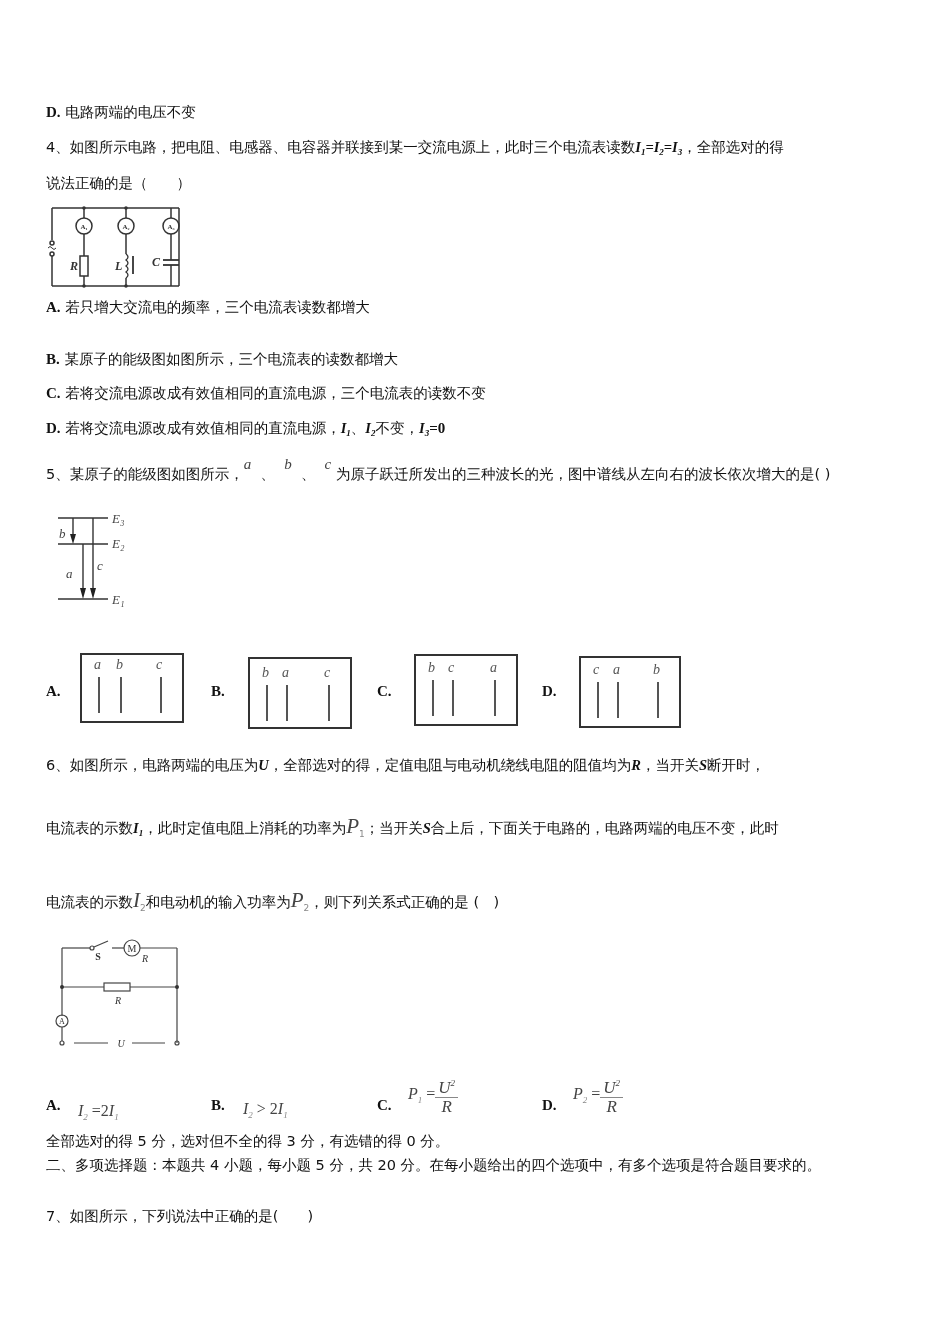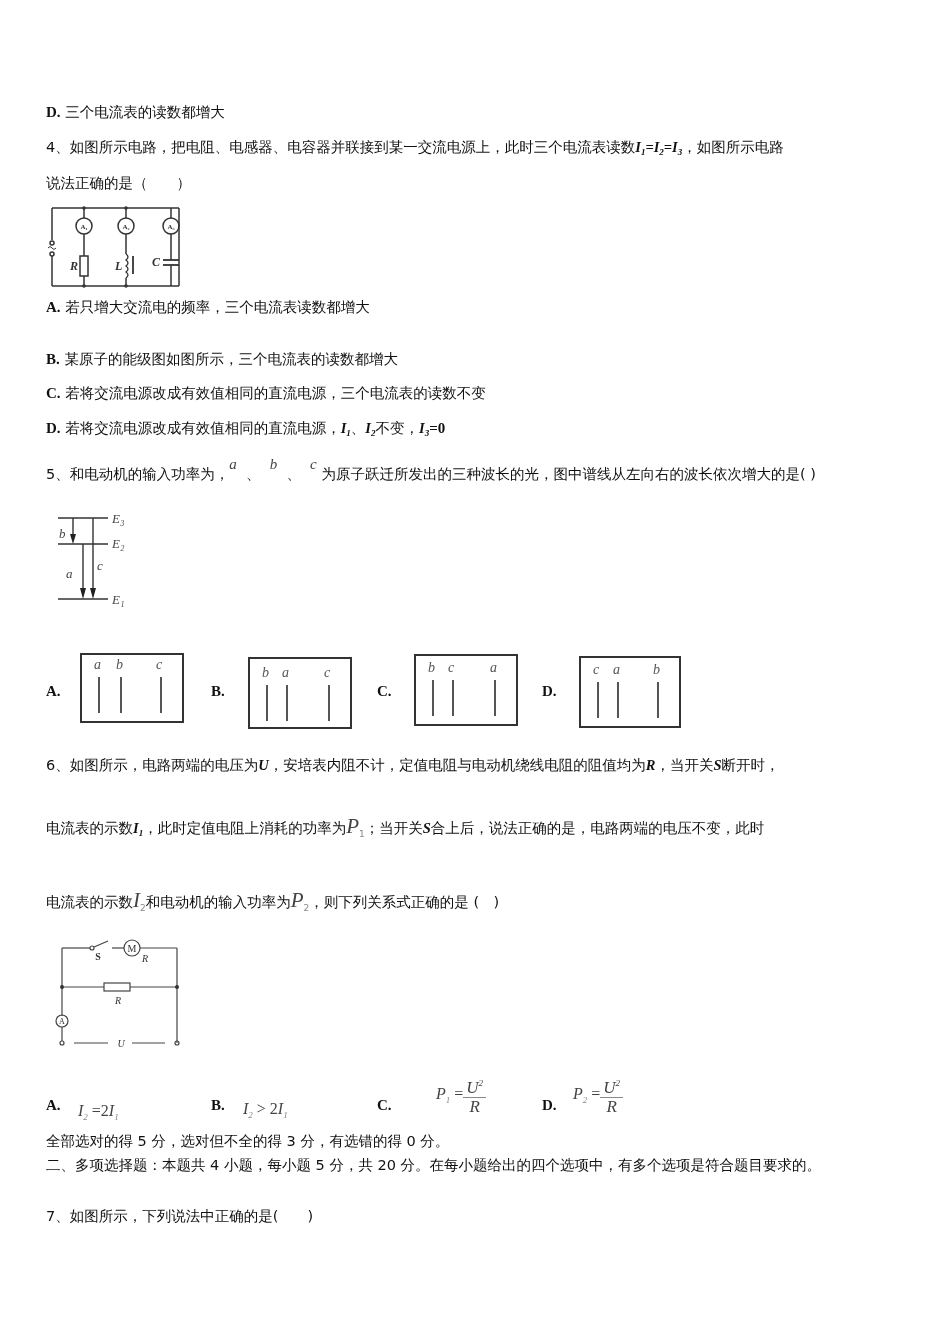--- a/index.html
+++ b/index.html
@@ -24,25 +24,25 @@
   .frac .num { border-bottom: 1px solid #888; padding: 0 3px; }
   .frac sup { font-size: 9px; }
   .formula { position: absolute; font-style: italic; font-family: "Liberation Serif", "DejaVu Serif", serif; color: #444; font-size: 16px; white-space: nowrap; }
   .formula .eq { font-style: normal; }
 </style>
 </head>
 <body>
 
 <div class="line" style="top:102px;">
   <span class="b">D.</span>
-  <span>三个电流表的读数都增大</span>
+  <span>电路两端的电压不变</span>
 </div>
 
 <div class="line" style="top:137px;">
-  <span>4、</span><span>如图所示电路，把电阻、电感器、电容器并联接到某一交流电源上，此时三个电流表读数</span><span class="it"><span>I</span><span class="sub">1</span><span>=</span><span>I</span><span class="sub">2</span><span>=</span><span>I</span><span class="sub">3</span></span><span>，如图所示电路</span>
+  <span>4、</span><span>如图所示电路，把电阻、电感器、电容器并联接到某一交流电源上，此时三个电流表读数</span><span class="it"><span>I</span><span class="sub">1</span><span>=</span><span>I</span><span class="sub">2</span><span>=</span><span>I</span><span class="sub">3</span></span><span>，全部选对的得</span>
 </div>
 <div class="line" style="top:174px;font-family:Liberation Mono, monospace;">说法正确的是（　　）</div>
 
 <svg class="fig" style="left:44px; top:200px;" width="150" height="92" viewBox="0 0 150 92">
   <g stroke="#333" stroke-width="1.5" fill="none">
 
     <line x1="8" y1="8" x2="135" y2="8"></line>
 
     <line x1="8" y1="86" x2="135" y2="86"></line>
 
@@ -102,21 +102,21 @@
 <div class="line" style="top:383px;">
   <span class="b">C.</span>
   <span>若将交流电源改成有效值相同的直流电源，三个电流表的读数不变</span>
 </div>
 <div class="line" style="top:418px;">
   <span class="b">D.</span>
   <span>若将交流电源改成有效值相同的直流电源，</span><span class="it">I</span><span class="sub it">1</span><span>、</span><span class="it">I</span><span class="sub it">2</span><span>不变，</span><span class="it">I</span><span class="sub it">3</span><span class="b">=0</span>
 </div>
 
 <div class="line" style="top:464px;">
-  <span>5、</span><span>和电动机的输入功率为，</span><span class="ltr">a</span>&nbsp;&nbsp;<span>、</span>&nbsp;&nbsp;<span class="ltr">b</span>&nbsp;&nbsp;<span>、</span>&nbsp;&nbsp;<span class="ltr">c</span>&nbsp;<span>为原子跃迁所发出的三种波长的光，图中谱线从左向右的波长依次增大的是( )</span>
+  <span>5、</span><span>某原子的能级图如图所示，</span><span class="ltr">a</span>&nbsp;&nbsp;<span>、</span>&nbsp;&nbsp;<span class="ltr">b</span>&nbsp;&nbsp;<span>、</span>&nbsp;&nbsp;<span class="ltr">c</span>&nbsp;<span>为原子跃迁所发出的三种波长的光，图中谱线从左向右的波长依次增大的是( )</span>
 </div>
 
 <svg class="fig" style="left:50px; top:508px;" width="90" height="105" viewBox="0 0 90 105">
   <g stroke="#333" stroke-width="1.4" fill="none">
     <line x1="8" y1="10" x2="58" y2="10"></line>
     <line x1="8" y1="36" x2="58" y2="36"></line>
     <line x1="8" y1="91" x2="58" y2="91"></line>
     <line x1="23" y1="10" x2="23" y2="28"></line>
     <line x1="33" y1="36" x2="33" y2="82"></line>
     <line x1="43" y1="10" x2="43" y2="82"></line>
@@ -170,24 +170,24 @@
 <div class="spec-box" style="left:579px; top:656px; width:98px; height:68px;">
   <span class="spec-ltr" style="left:12px; top:4px;">c</span>
   <span class="spec-ltr" style="left:32px; top:4px;">a</span>
   <span class="spec-ltr" style="left:72px; top:4px;">b</span>
   <div class="spec-line" style="left:16px; top:24px; height:36px;"></div>
   <div class="spec-line" style="left:36px; top:24px; height:36px;"></div>
   <div class="spec-line" style="left:76px; top:24px; height:36px;"></div>
 </div>
 
 <div class="line" style="top:755px;">
-  <span>6、</span><span>如图所示，电路两端的电压为</span><span class="it">U</span><span>，安培表内阻不计，定值电阻与电动机绕线电阻的阻值均为</span><span class="it">R</span><span>，当开关</span><span class="it">S</span><span>断开时，</span>
+  <span>6、</span><span>如图所示，电路两端的电压为</span><span class="it">U</span><span>，全部选对的得，定值电阻与电动机绕线电阻的阻值均为</span><span class="it">R</span><span>，当开关</span><span class="it">S</span><span>断开时，</span>
 </div>
 <div class="line" style="top:816px;">
-  <span>电流表的示数</span><span class="it">I</span><span class="sub it">1</span><span>，此时定值电阻上消耗的功率为</span><span class="mathbig">P</span><span class="subg">1</span><span>；当开关</span><span class="it">S</span><span>合上后，说法正确的是，电路两端的电压不变，此时</span>
+  <span>电流表的示数</span><span class="it">I</span><span class="sub it">1</span><span>，此时定值电阻上消耗的功率为</span><span class="mathbig">P</span><span class="subg">1</span><span>；当开关</span><span class="it">S</span><span>合上后，下面关于电路的，电路两端的电压不变，此时</span>
 </div>
 <div class="line" style="top:890px;">
   <span>电流表的示数</span><span class="mathbig">I</span><span class="subg">2</span><span>和电动机的输入功率为</span><span class="mathbig">P</span><span class="subg">2</span><span>，则下列关系式正确的是 (　)</span>
 </div>
 
 <svg class="fig" style="left:48px; top:938px;" width="140" height="112" viewBox="0 0 140 112">
   <g stroke="#444" stroke-width="1.2" fill="none">
     <line x1="14" y1="10" x2="42" y2="10"></line>
     <circle cx="44" cy="10" r="2"></circle>
     <line x1="46" y1="9" x2="60" y2="3"></line>
@@ -224,21 +224,21 @@
 <div class="formula" style="left:78px; top:1102px;">
   <span>I</span><span class="subg">2</span>&nbsp;<span class="eq">=2</span><span>I</span><span class="subg">1</span>
 </div>
 
 <div class="opt-label" style="left:211px; top:1097px;">B.</div>
 <div class="formula" style="left:243px; top:1100px;">
   <span>I</span><span class="subg">2</span><span class="eq"> &gt; 2</span><span>I</span><span class="subg">1</span>
 </div>
 
 <div class="opt-label" style="left:377px; top:1097px;">C.</div>
-<div class="formula" style="left:408px; top:1074px;margin-left:28px;">
+<div class="formula" style="left:408px; top:1074px;">
   <span>P</span><span class="subg">1</span>&nbsp;<span class="eq">=</span><span class="frac">
       <span class="num"><span>U</span><sup>2</sup></span>
       <span>R</span>
     </span>
 </div>
 
 <div class="opt-label" style="left:542px; top:1097px;">D.</div>
 <div class="formula" style="left:573px; top:1074px;">
   <span>P</span><span class="subg">2</span>&nbsp;<span class="eq">=</span><span class="frac">
       <span class="num"><span>U</span><sup>2</sup></span>

